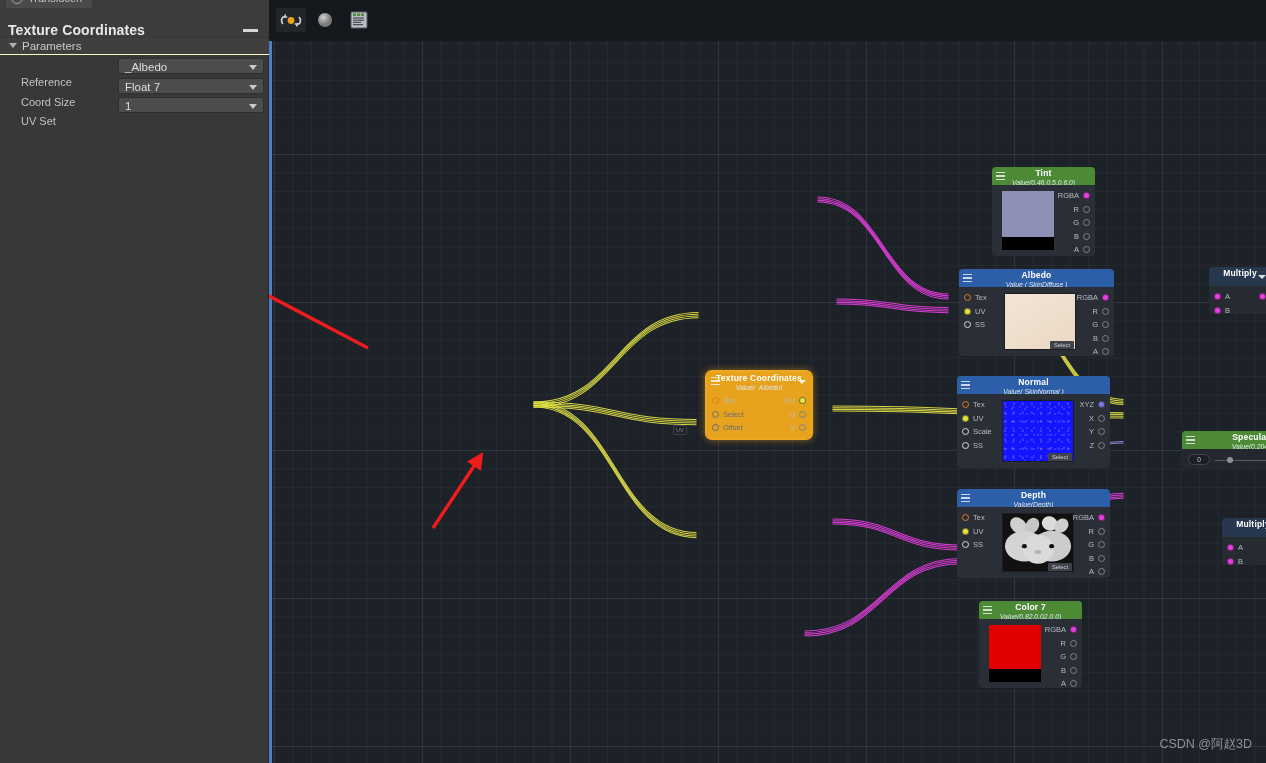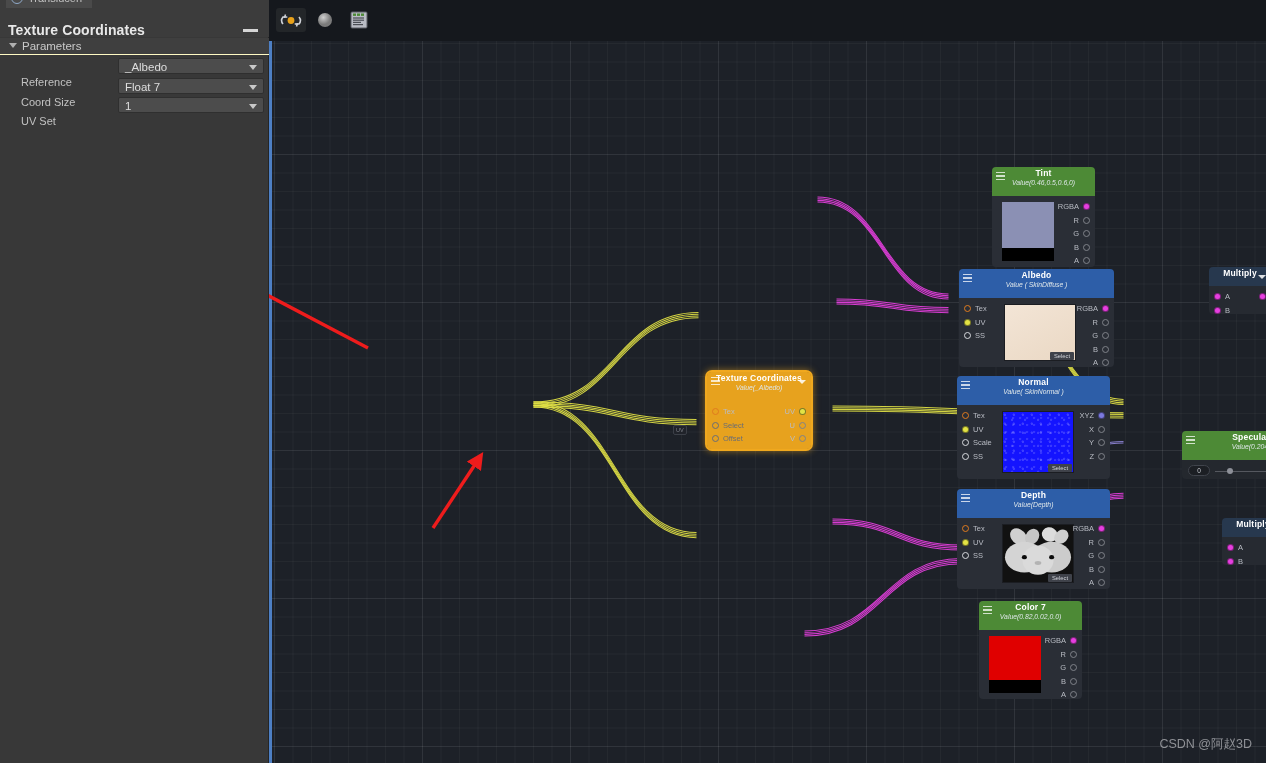--- a/index.html
+++ b/index.html
@@ -123,21 +123,21 @@
 
   
   #wires { position: absolute; left: 0; top: 0; width: 997px; height: 763px; }
 
   
   .node { position: absolute; border-radius: 4px; }
   .node-head {
     position: relative; height: 19px; border-radius: 4px 4px 0 0;
     text-align: center; overflow: hidden;
   }
-  .node-head.tall { height: 29px; }
+  .node-head.tall { height: 18px; }
   .node-title {
     font-size: 8.5px; font-weight: bold; color: #ffffff;
     line-height: 11px; padding-top: 1px; letter-spacing: .2px;
   }
   .node-sub {
     font-size: 6.8px; color: #dfe7ea; line-height: 8px; font-style: italic;
   }
   .node-hamb {
     position: absolute; left: 4px; top: 5px; width: 9px; height: 8px;
     display: flex; flex-direction: column; justify-content: space-between;

